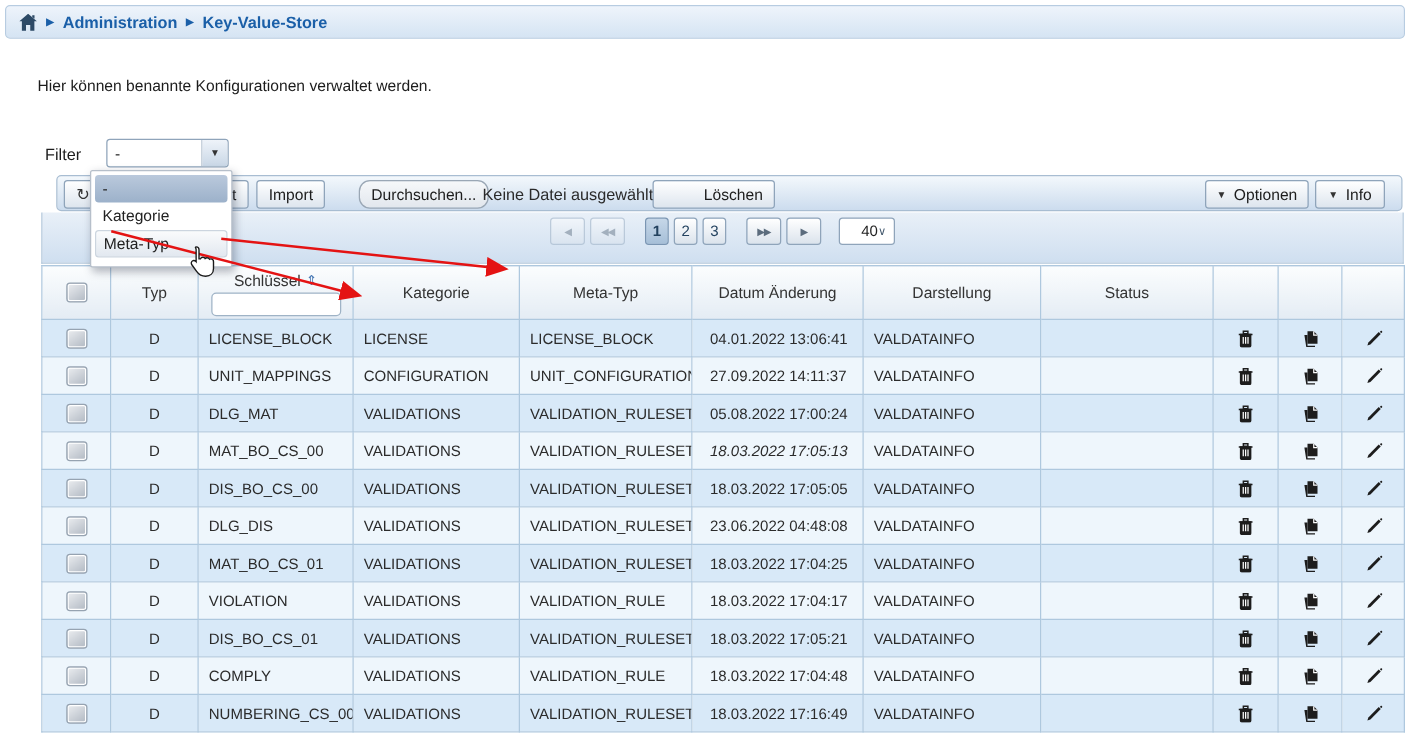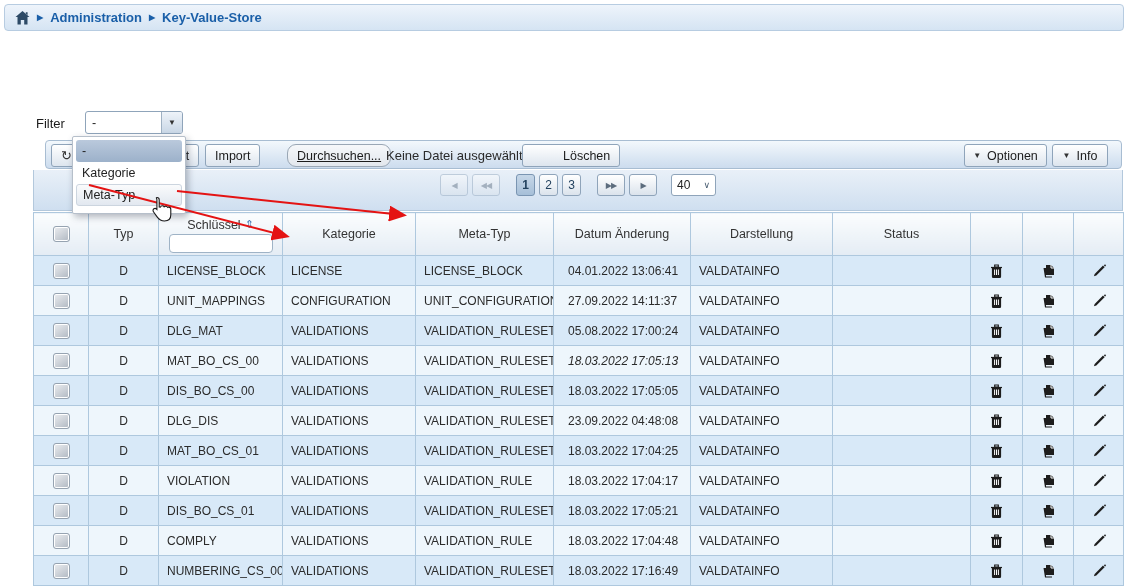--- a/index.html
+++ b/index.html
@@ -42,21 +42,21 @@
   }
   .btn {
     position:absolute; top:3px; height:23px;
     background:linear-gradient(#ffffff,#dde5ee);
     border:1px solid #8fa4ba; border-radius:3px;
     font-size:12.5px; color:#1c1c1c; font-family:inherit;
     display:flex; align-items:center; justify-content:center; padding:0 9px;
     white-space:nowrap; cursor:default;
   }
   .btn .refresh-glyph { font-size:13px; margin-right:4px; color:#333; }
-  .browse-btn { border-radius:9px; background:linear-gradient(#f6f8fa,#e2e7ed); border-color:#9aa7b5;text-decoration:underline; }
+  .browse-btn { border-radius:9px; background:linear-gradient(#f6f8fa,#e2e7ed); border-color:#9aa7b5; }
   .grip { position:absolute; left:166px; top:6px; font-size:12px; color:#8a99aa; letter-spacing:-2px; }
   .file-status { position:absolute; left:340px; top:7px; font-size:13px; color:#2a2a2a; }
   .dd-tri { font-size:8px; margin-right:6px; color:#333; }
   
   .pagerbar {
     position:absolute; left:33px; top:170px; width:1090px; height:41px;
     background:linear-gradient(#e9f0f8,#cfdff0);
     border:1px solid #b3c8dc; border-top:none;
   }
   .pager {
@@ -71,21 +71,21 @@
     font-size:8px; color:#5c6c7d; letter-spacing:-1px;
   }
   .pg.num { min-width:19px; font-size:12px; letter-spacing:0; color:#23425f; }
   .pg.disabled { opacity:.45; }
   .pg.current { background:linear-gradient(#c6d7e8,#a6bfd8); border-color:#7a95b2; font-weight:bold; }
   .pg-gap { width:8px; }
   .sizesel {
     height:22px; width:45px; margin-left:10px; background:#fff;
     border:1px solid #8fa4ba; border-radius:3px;
     display:flex; align-items:center; justify-content:space-between;
-    font-size:12px; color:#222; padding:0 5px;
+    font-size:12px; color:#222; padding:0 17px;
   }
   .sizesel .chev { font-size:9px; color:#44596e; }
   
   .kvtable {
     position:absolute; left:33px; top:212px; width:1090px;
     border-collapse:collapse; table-layout:fixed; font-size:12px; color:#2b2b2b;
   }
   .kvtable th, .kvtable td { border:1px solid #aec8de; overflow:hidden; white-space:nowrap; }
   .kvtable thead th {
     height:43px; background:linear-gradient(#fbfdfe,#e4ecf4);
@@ -134,20 +134,21 @@
       <svg width="15" height="14" viewBox="0 0 15 14">
           <path d="M7.5 0 L0.5 6 H2.5 V13.5 H5.8 V9 H9.2 V13.5 H12.5 V6 H14.5 Z M10.8 1.2 H12.6 V4 L10.8 2.5 Z" fill="#2d4a66"></path>
         </svg>
     </span>
     <span class="crumb-sep">▶</span>
     <span>Administration</span>
     <span class="crumb-sep">▶</span>
     <span>Key-Value-Store</span>
   </div>
 
+  <div class="description">Hier können benannte Konfigurationen verwaltet werden.</div>
 
   <span class="filter-label">Filter</span>
   <div class="combo">
     <span class="combo-value">-</span>
     <span class="combo-btn">
         <span>▼</span>
       </span>
   </div>
 
   <div class="toolbar">
@@ -436,21 +437,21 @@
     </tr>
 
     <tr>
       <td>
             <div class="cbx"></div>
           </td>
       <td class="c-typ">D</td>
       <td class="cell-pad">DLG_DIS</td>
       <td class="cell-pad">VALIDATIONS</td>
       <td class="cell-pad">VALIDATION_RULESET</td>
-      <td class="cell-pad" style="padding-left:14px;">23.09.2022 04:48:08</td>
+      <td class="cell-pad" style="padding-left:14px;">23.06.2022 04:48:08</td>
       <td class="cell-pad">VALDATAINFO</td>
       <td class="cell-pad"></td>
       <td class="act">
         <span><svg width="13" height="14" viewBox="0 0 13 14">
                 <g fill="none" stroke="#1d1d1d" stroke-width="1.2">
                   <path d="M2.5 3.5 h8 v9 a1 1 0 0 1 -1 1 h-6 a1 1 0 0 1 -1 -1 z" fill="#1d1d1d"></path>
                   <path d="M1 3.5 h11"></path>
                   <path d="M4.7 1 h3.6 v2 h-3.6 z"></path>
                 </g>
                 <g stroke="#fff" stroke-width="1">

